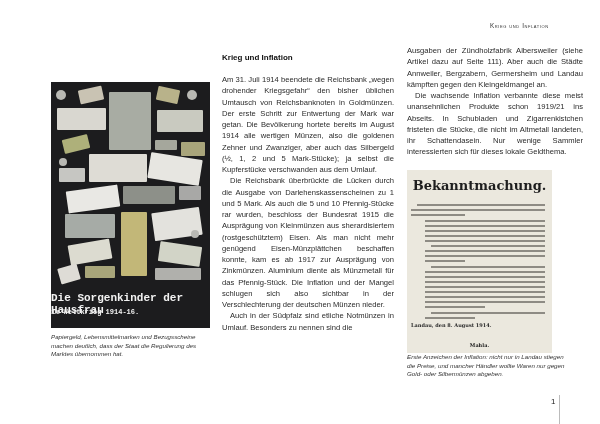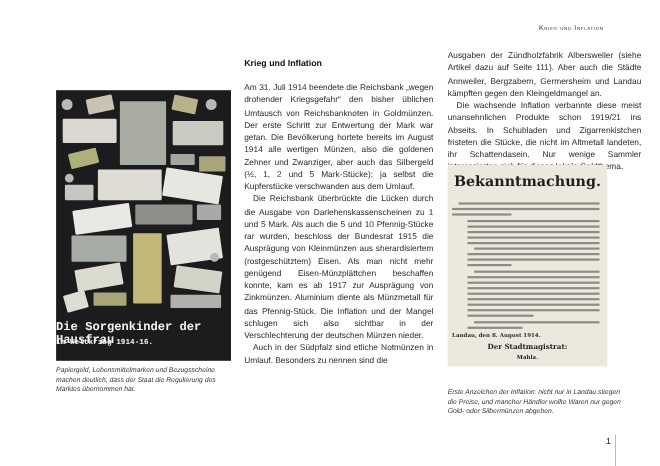--- a/index.html
+++ b/index.html
@@ -21,21 +21,21 @@
   .col-mid { left:222px; top:74px; width:172px; }
   .col-right { left:407px; top:45px; width:176px; }
   .section-title {
     position:absolute; left:222px; top:53px; font-size:8px; font-weight:bold; color:#111;
   }
   .figure { position:absolute; overflow:hidden; }
   .fig-money {
     left:51px; top:82px; width:159px; height:246px; background:#1c1c1e;
   }
   .fig-notice {
-    left:407px; top:150px; width:145px; height:183px; background:#ebe8de;
+    left:407px; top:170px; width:145px; height:183px; background:#ebe8de;
   }
   .caption {
     position:absolute; font-size:6.2px; line-height:8.6px; font-style:italic; color:#333;
   }
   .cap-left { left:51px; top:333px; width:162px; }
   .cap-right { left:407px; top:353px; width:160px; }
   .page-number {
     position:absolute; left:551px; top:397px; font-size:8px; color:#222;
   }
   .page-rule {
@@ -124,19 +124,18 @@
   <div class="notice-line" style="left:18px;top:106px;width:120px;"></div>
   <div class="notice-line" style="left:18px;top:111px;width:120px;"></div>
   <div class="notice-line" style="left:18px;top:116px;width:120px;"></div>
   <div class="notice-line" style="left:18px;top:121px;width:120px;"></div>
   <div class="notice-line" style="left:18px;top:126px;width:120px;"></div>
   <div class="notice-line" style="left:18px;top:131px;width:120px;"></div>
   <div class="notice-line" style="left:18px;top:136px;width:60px;"></div>
   <div class="notice-line" style="left:24px;top:142px;width:114px;"></div>
   <div class="notice-line" style="left:18px;top:147px;width:50px;"></div>
   <div style="position:absolute;left:4px;top:152px;font-size:5px;font-weight:bold;color:#2a2a2a;font-family:'DejaVu Serif',serif;">Landau, den 8. August 1914.</div>
-  <div style="position:absolute;left:0;width:145px;text-align:center;top:161px;font-size:6.5px;font-weight:bold;color:#1e1e1e;font-family:'DejaVu Serif',serif;">Der Stadtmagistrat:</div>
   <div style="position:absolute;left:0;width:145px;text-align:center;top:172px;font-size:5px;font-weight:bold;color:#1e1e1e;font-family:'DejaVu Serif',serif;">Mahla.</div>
 </div>
 <div class="caption cap-right">Erste Anzeichen der Inflation: nicht nur in Landau stiegen die Preise, und mancher Händler wollte Waren nur gegen Gold- oder Silbermünzen abgeben.</div>
 
 <div class="page-number">1</div>
 <div class="page-rule"></div>
 
 </body></html>

